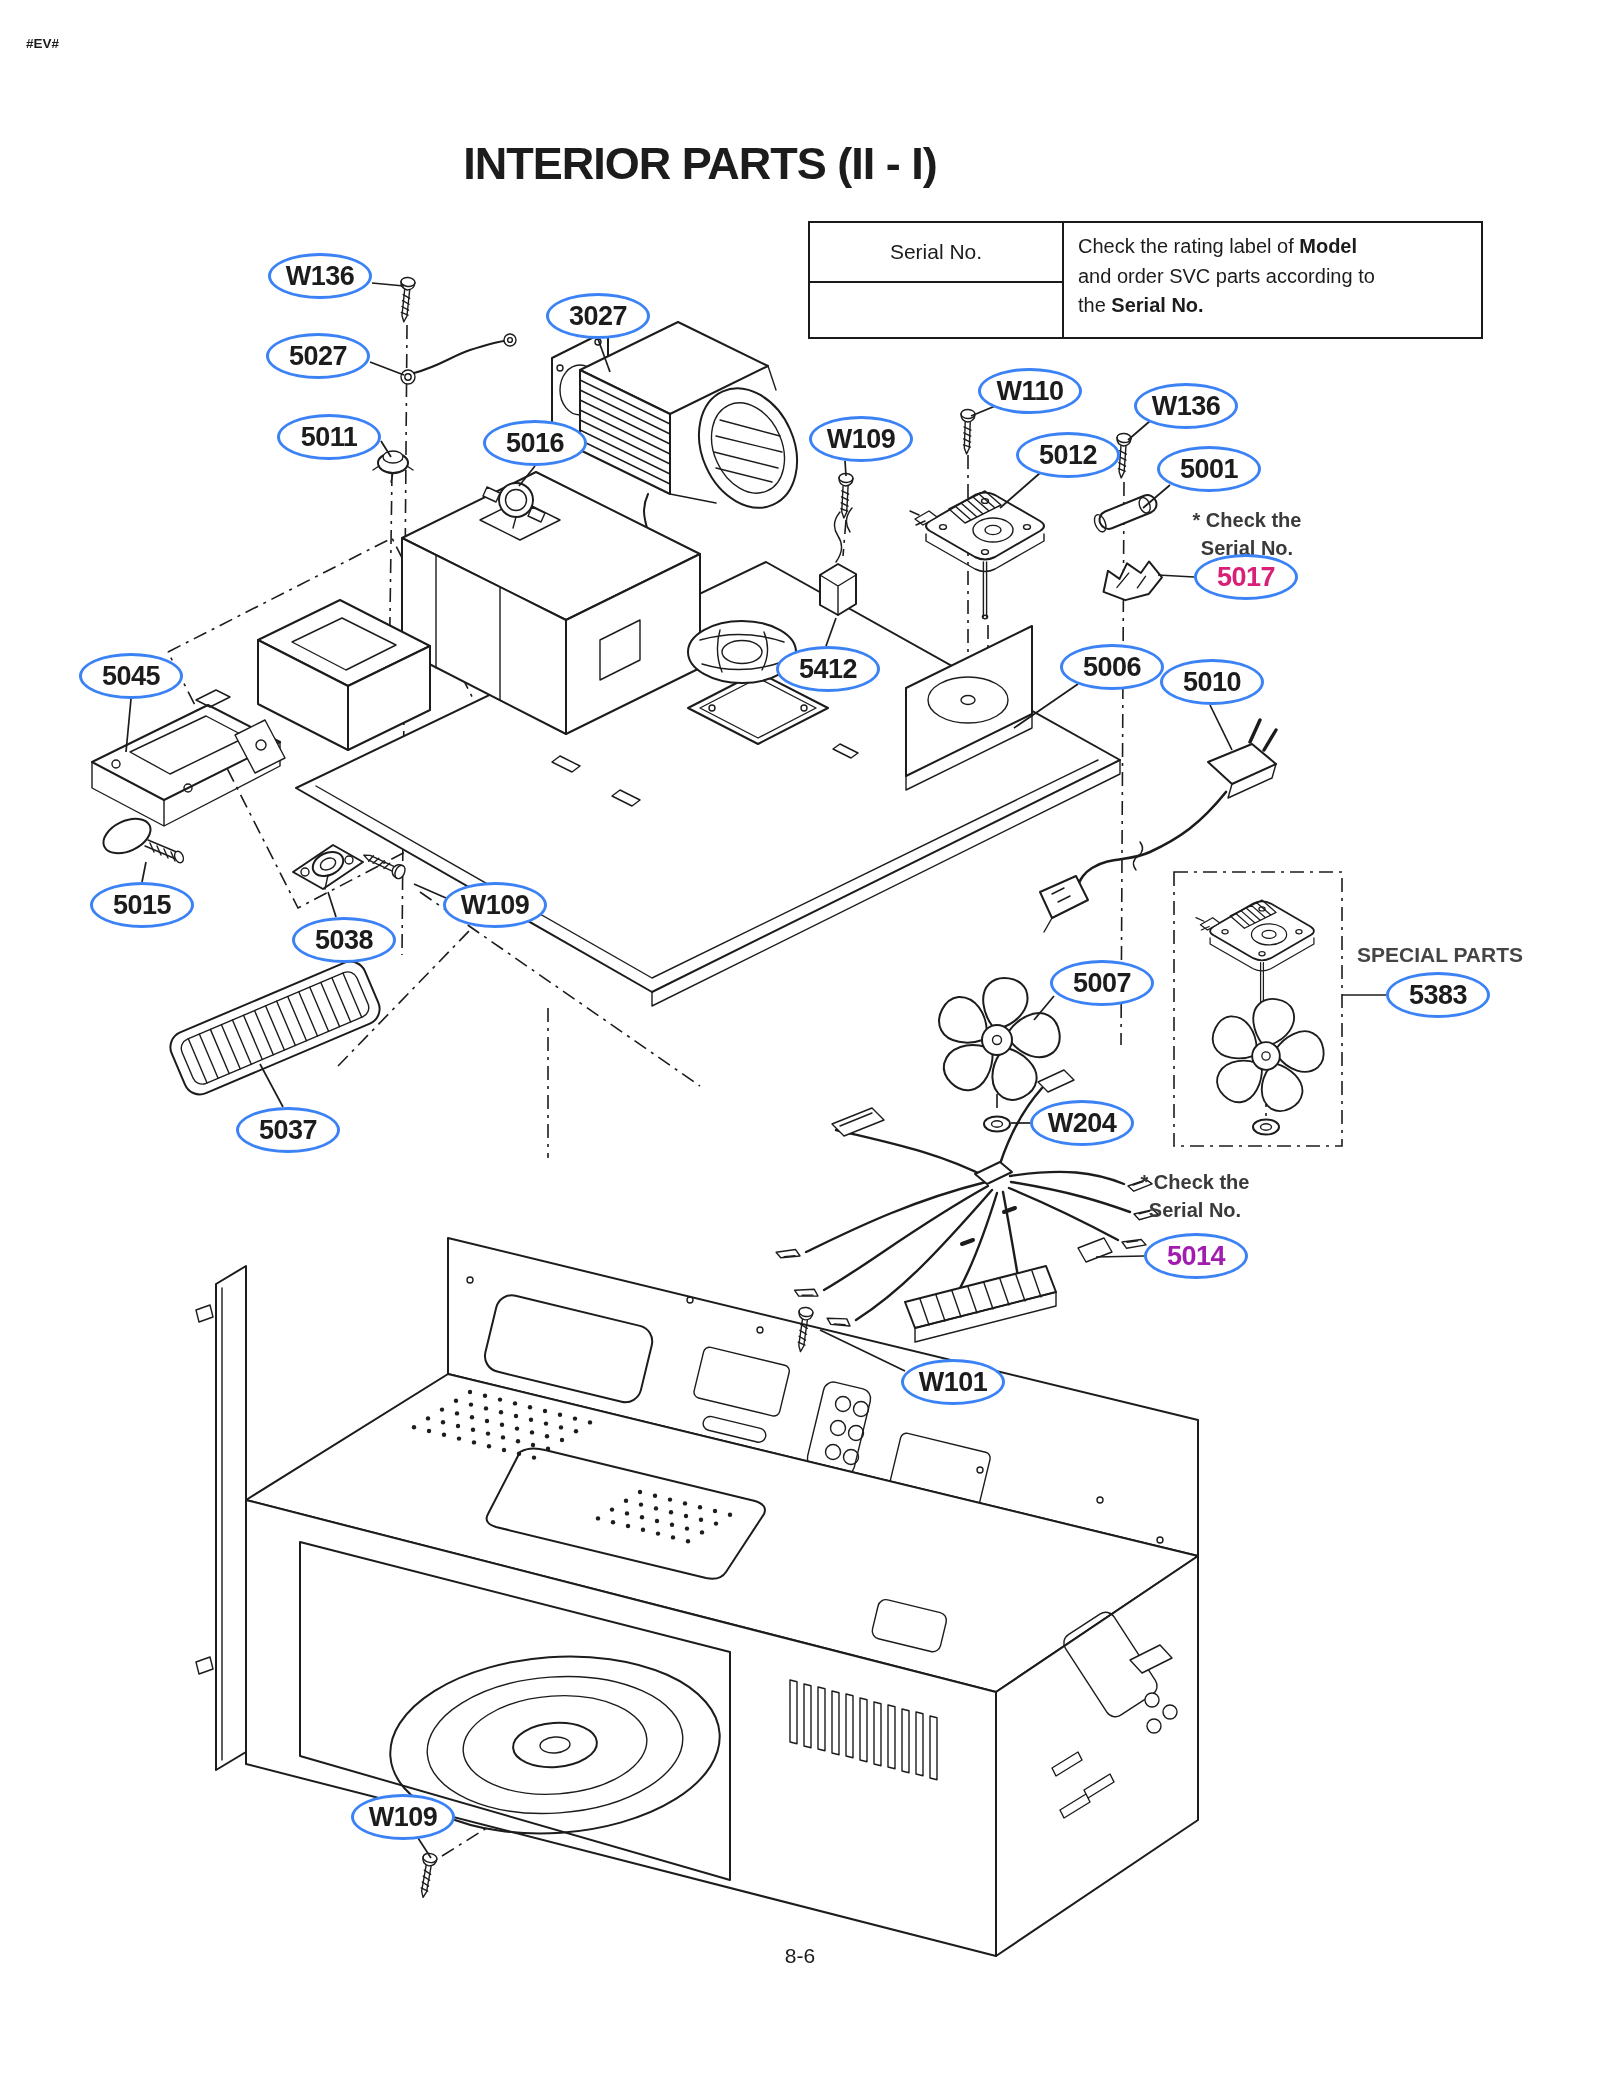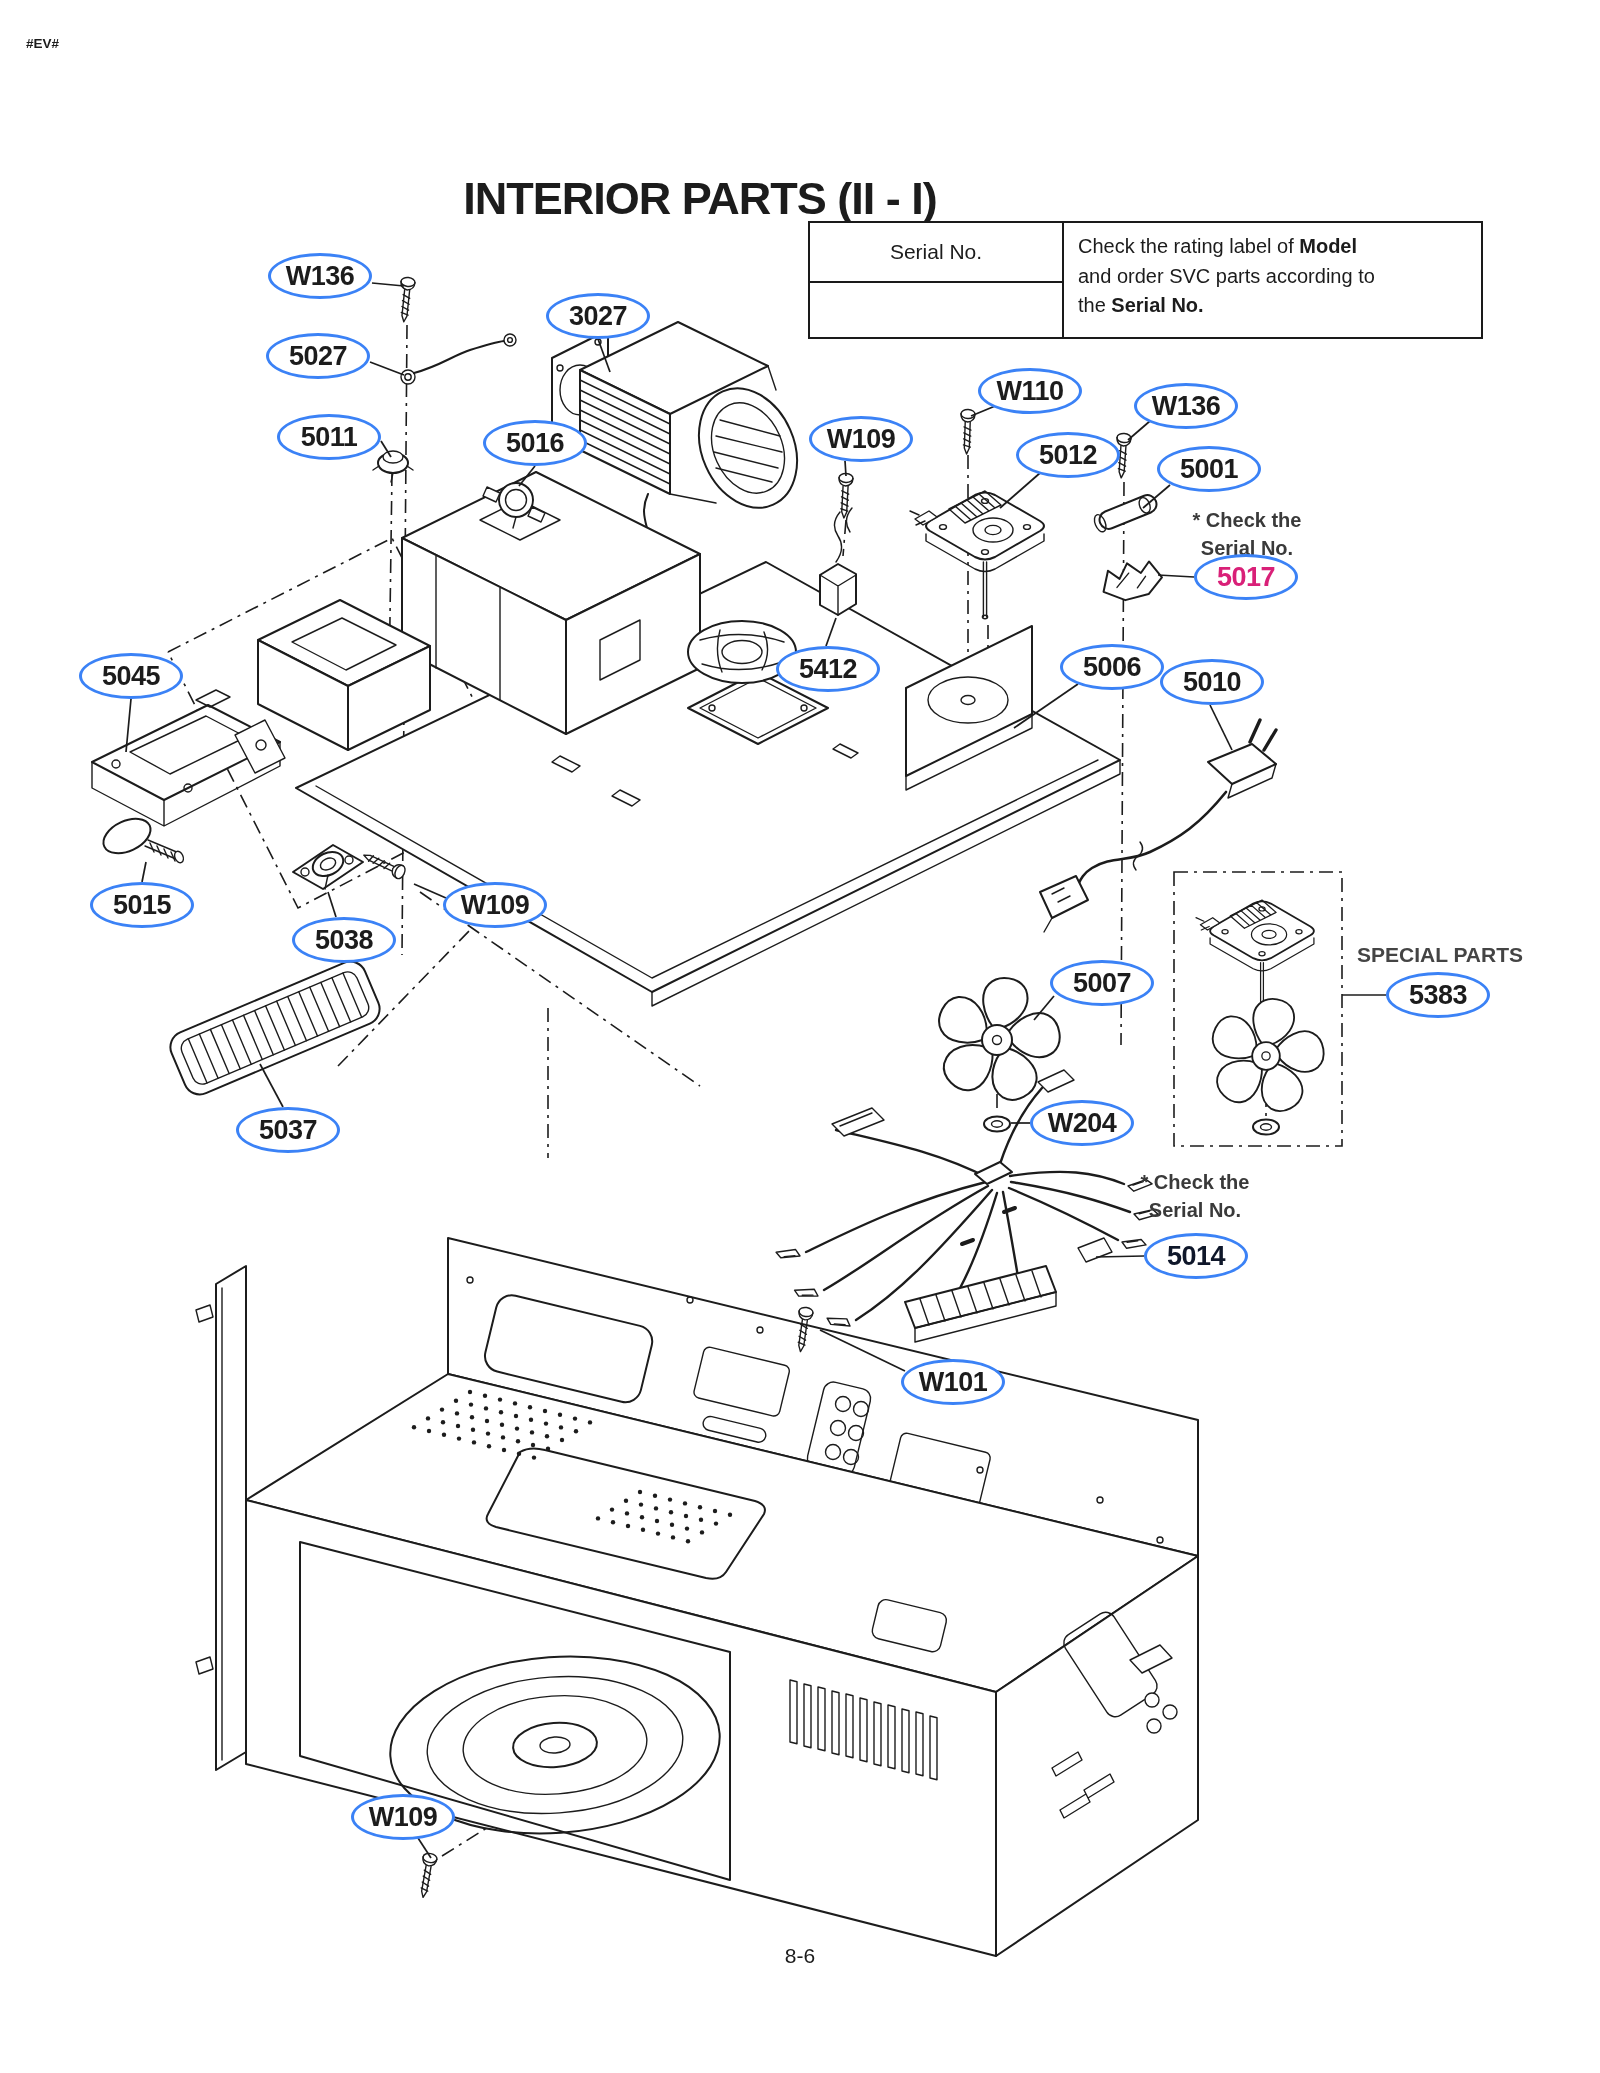--- a/index.html
+++ b/index.html
@@ -7,21 +7,21 @@
         font-family:"Liberation Sans",sans-serif;color:#1c1c1c;}
   svg{position:absolute;left:0;top:0;}
   .ln{fill:none;stroke:#1c1c1c;stroke-width:2;stroke-linejoin:round;stroke-linecap:round;}
   .fw{fill:#ffffff;stroke:#1c1c1c;stroke-width:2;stroke-linejoin:round;}
   .thin{stroke-width:1.4;}
   .ldr{fill:none;stroke:#1c1c1c;stroke-width:1.7;}
   .dd{fill:none;stroke:#1c1c1c;stroke-width:1.6;stroke-dasharray:14 6 3 6;}
   .dot{fill:#1c1c1c;stroke:none;}
   .corner-mark{position:absolute;left:26px;top:36px;font-size:13.5px;font-weight:bold;}
   .title{position:absolute;left:350px;top:138px;width:700px;text-align:center;
-         font-size:45px;font-weight:bold;letter-spacing:-1px;white-space:nowrap;margin-top:35px;}
+         font-size:45px;font-weight:bold;letter-spacing:-1px;white-space:nowrap;}
   .serialbox{position:absolute;left:808px;top:221px;width:675px;height:118px;
              border:2.2px solid #1a1a1a;display:flex;box-sizing:border-box;background:#fff;z-index:5;}
   .sb-left{width:254px;border-right:2.2px solid #1a1a1a;display:flex;flex-direction:column;box-sizing:border-box;}
   .sb-head{flex:0 0 60px;display:flex;align-items:center;justify-content:center;
            font-size:21px;border-bottom:2.2px solid #1a1a1a;box-sizing:border-box;}
   .sb-digits{flex:1;display:flex;align-items:center;padding-left:14px;font-size:21px;}
   .sb-digits .dbox{display:inline-block;width:16px;height:31px;border:2px solid #1a1a1a;
                    margin-left:4.5px;box-sizing:border-box;}
   .sb-right{flex:1;padding:9px 0 0 14px;font-size:20px;line-height:29.5px;}
   .callout{position:absolute;width:104px;height:46px;border:3px solid #3b82f6;border-radius:50%;
@@ -461,21 +461,21 @@
   <div class="callout" style="left:1060px;top:644px">5006</div>
   <div class="callout" style="left:1160px;top:659px">5010</div>
   <div class="callout" style="left:79px;top:653px">5045</div>
   <div class="callout" style="left:90px;top:882px">5015</div>
   <div class="callout" style="left:292px;top:917px">5038</div>
   <div class="callout" style="left:443px;top:882px">W109</div>
   <div class="callout" style="left:236px;top:1107px">5037</div>
   <div class="callout" style="left:1050px;top:960px">5007</div>
   <div class="callout" style="left:1030px;top:1100px">W204</div>
   <div class="callout" style="left:1386px;top:972px">5383</div>
-  <div class="callout pink" style="left: 1144px; top: 1233px; color: #0f172a;">5014</div>
+  <div class="callout pink" style="left: 1144px; top: 1233px; color: #a21caf;">5014</div>
   <div class="callout" style="left:901px;top:1359px">W101</div>
   <div class="callout" style="left:351px;top:1794px">W109</div>
 
   <div class="note" style="left:1152px;top:506px">
     <div>* Check the</div>
     <div>Serial No.</div>
   </div>
   <div class="note" style="left:1100px;top:1168px">
     <div>* Check the</div>
     <div>Serial No.</div>

